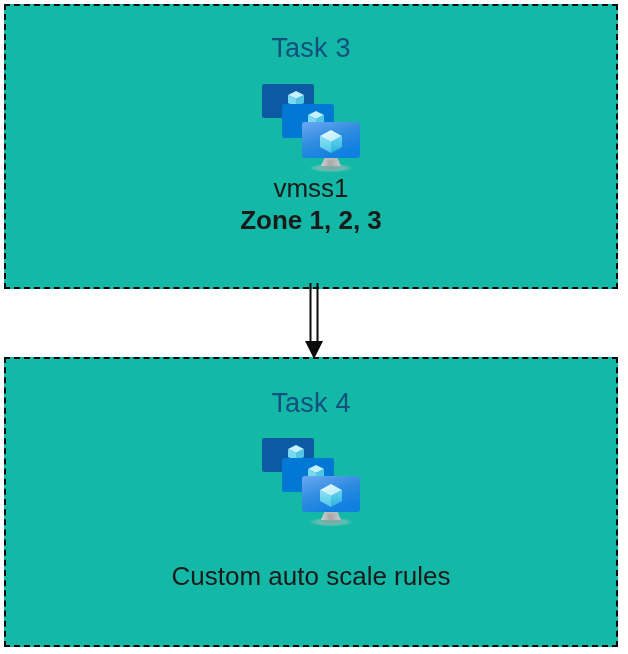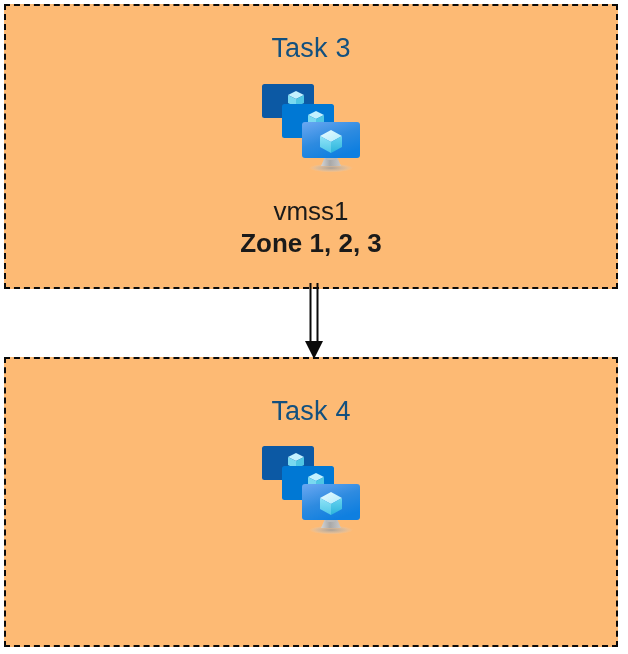--- a/index.html
+++ b/index.html
@@ -22,21 +22,21 @@
     left: 0;
     top: 0;
     width: 628px;
     height: 654px;
   }
 
   
   .task-box {
     position: absolute;
     box-sizing: border-box;
-    background: #fdba74;
+    background: #14b8a6;
     border: 2px dashed #0a0a0a;
     display: flex;
     flex-direction: column;
     align-items: center;
   }
   #task-box-1 {
     left: 4px;
     top: 4px;
     width: 614px;
     height: 285px;
@@ -51,39 +51,39 @@
   .task-title {
     color: #12507f;
     font-size: 27px;
     line-height: 1;
     font-weight: 400;
     letter-spacing: 0.2px;
     white-space: nowrap;
     text-align: center;
   }
   #task-box-1 .task-title { margin-top: 29px; }
-  #task-box-2 .task-title { margin-top: 39px; }
+  #task-box-2 .task-title { margin-top: 31px; }
 
   .caption {
     color: #1a1a1a;
     font-size: 26px;
     line-height: 32px;
     font-weight: 400;
     text-align: center;
     white-space: nowrap;
   }
   .caption-sub {
     color: #1a1a1a;
     font-size: 26px;
     line-height: 32px;
     font-weight: 700;
     text-align: center;
     white-space: nowrap;
   }
-  #task-box-1 .caption-block { margin-top: 23px; }
+  #task-box-1 .caption-block { }
   #task-box-2 .caption-block { margin-top: 34px; }
 
   
   .vmss-icon {
     margin-top: 18px;
     width: 102px;
     height: 92px;
     display: block;
   }
   #task-box-2 .vmss-icon { margin-top: 17px; }
@@ -233,16 +233,19 @@
       <rect x="67" y="72" width="8" height="8" fill="#b9b9b9"></rect>
 
       <rect x="42" y="42" width="58" height="36" rx="3" fill="url(#frontGrad2)"></rect>
       <g>
         <polygon points="60,56 71,50 82,56 71,62" fill="url(#cubeTop2)"></polygon>
         <polygon points="60,56 71,62 71,73 60,67" fill="url(#cubeLeft2)"></polygon>
         <polygon points="82,56 71,62 71,73 82,67" fill="url(#cubeRight2)"></polygon>
       </g>
     </svg>
 
+    <div class="caption-block">
+      <div class="caption">Custom auto scale rules</div>
+    </div>
 
   </div>
 
 </div>
 
 </body></html>

